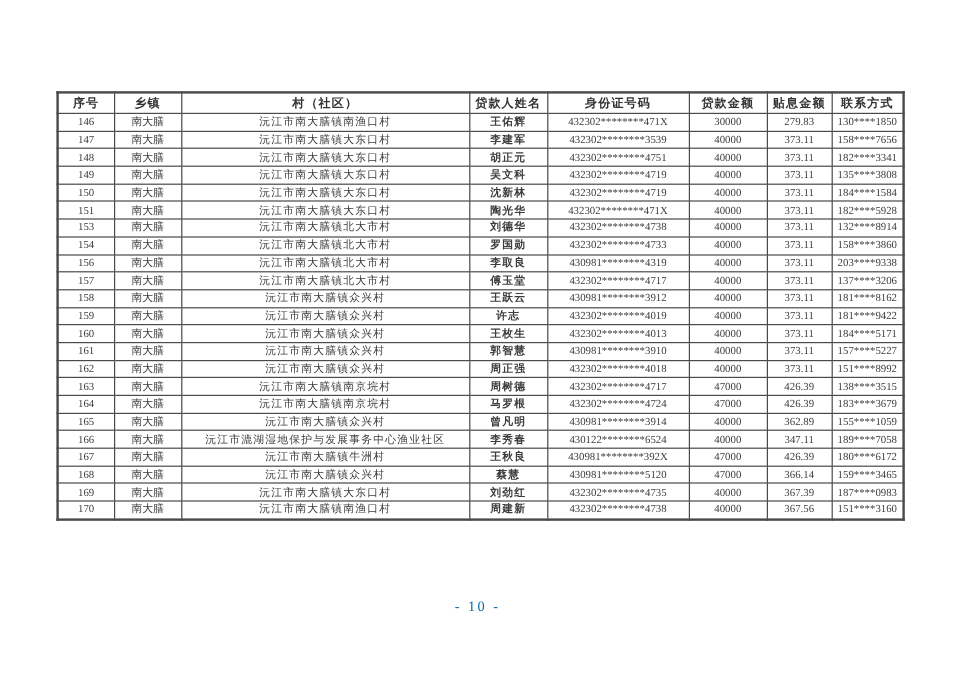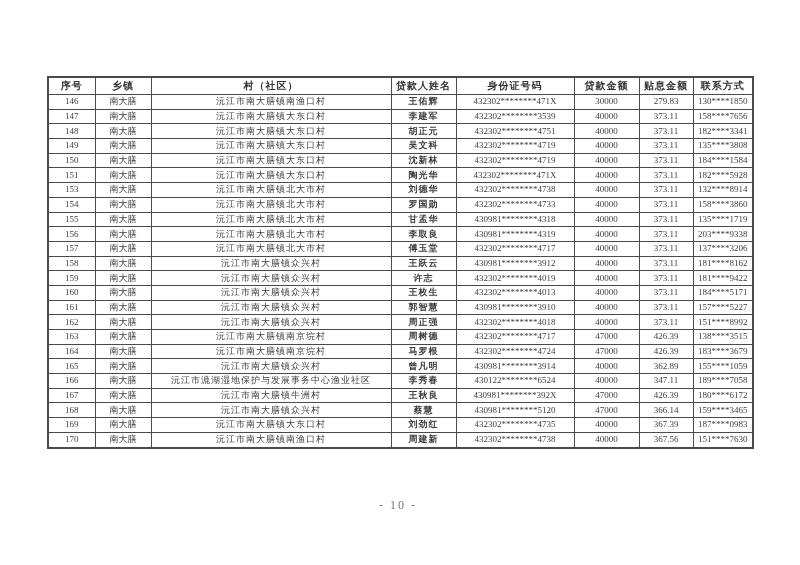--- a/index.html
+++ b/index.html
@@ -55,21 +55,21 @@
     font-weight: bold;
   }
   .page-number {
     position: absolute;
     top: 498px;
     left: 0;
     width: 100%;
     text-align: center;
     font-size: 12px;
     letter-spacing: 2px;
-    color: #737373;
+    color: #0369a1;
   }
 </style>
 </head>
 <body>
 
 <div class="page">
 
   <table class="loan-table">
     <colgroup>
       <col style="width:47px">
@@ -168,30 +168,20 @@
           <td class="c-serial">154</td>
           <td class="c-township">南大膳</td>
           <td class="c-village">沅江市南大膳镇北大市村</td>
           <td class="c-name">罗国勋</td>
           <td class="c-id">432302********4733</td>
           <td class="c-loan">40000</td>
           <td class="c-subsidy">373.11</td>
           <td class="c-contact">158****3860</td>
         </tr>
         <tr>
-          <td class="c-serial">155</td>
-          <td class="c-township">南大膳</td>
-          <td class="c-village">沅江市南大膳镇北大市村</td>
-          <td class="c-name">甘孟华</td>
-          <td class="c-id">430981********4318</td>
-          <td class="c-loan">40000</td>
-          <td class="c-subsidy">373.11</td>
-          <td class="c-contact">135****1719</td>
-        </tr>
-        <tr>
           <td class="c-serial">156</td>
           <td class="c-township">南大膳</td>
           <td class="c-village">沅江市南大膳镇北大市村</td>
           <td class="c-name">李取良</td>
           <td class="c-id">430981********4319</td>
           <td class="c-loan">40000</td>
           <td class="c-subsidy">373.11</td>
           <td class="c-contact">203****9338</td>
         </tr>
         <tr>
@@ -325,20 +315,20 @@
           <td class="c-contact">187****0983</td>
         </tr>
         <tr>
           <td class="c-serial">170</td>
           <td class="c-township">南大膳</td>
           <td class="c-village">沅江市南大膳镇南渔口村</td>
           <td class="c-name">周建新</td>
           <td class="c-id">432302********4738</td>
           <td class="c-loan">40000</td>
           <td class="c-subsidy">367.56</td>
-          <td class="c-contact">151****7630</td>
+          <td class="c-contact">151****3160</td>
         </tr>
       </tbody>
   </table>
 
   <div class="page-number">- 10 -</div>
 
 </div>
 
 </body></html>

